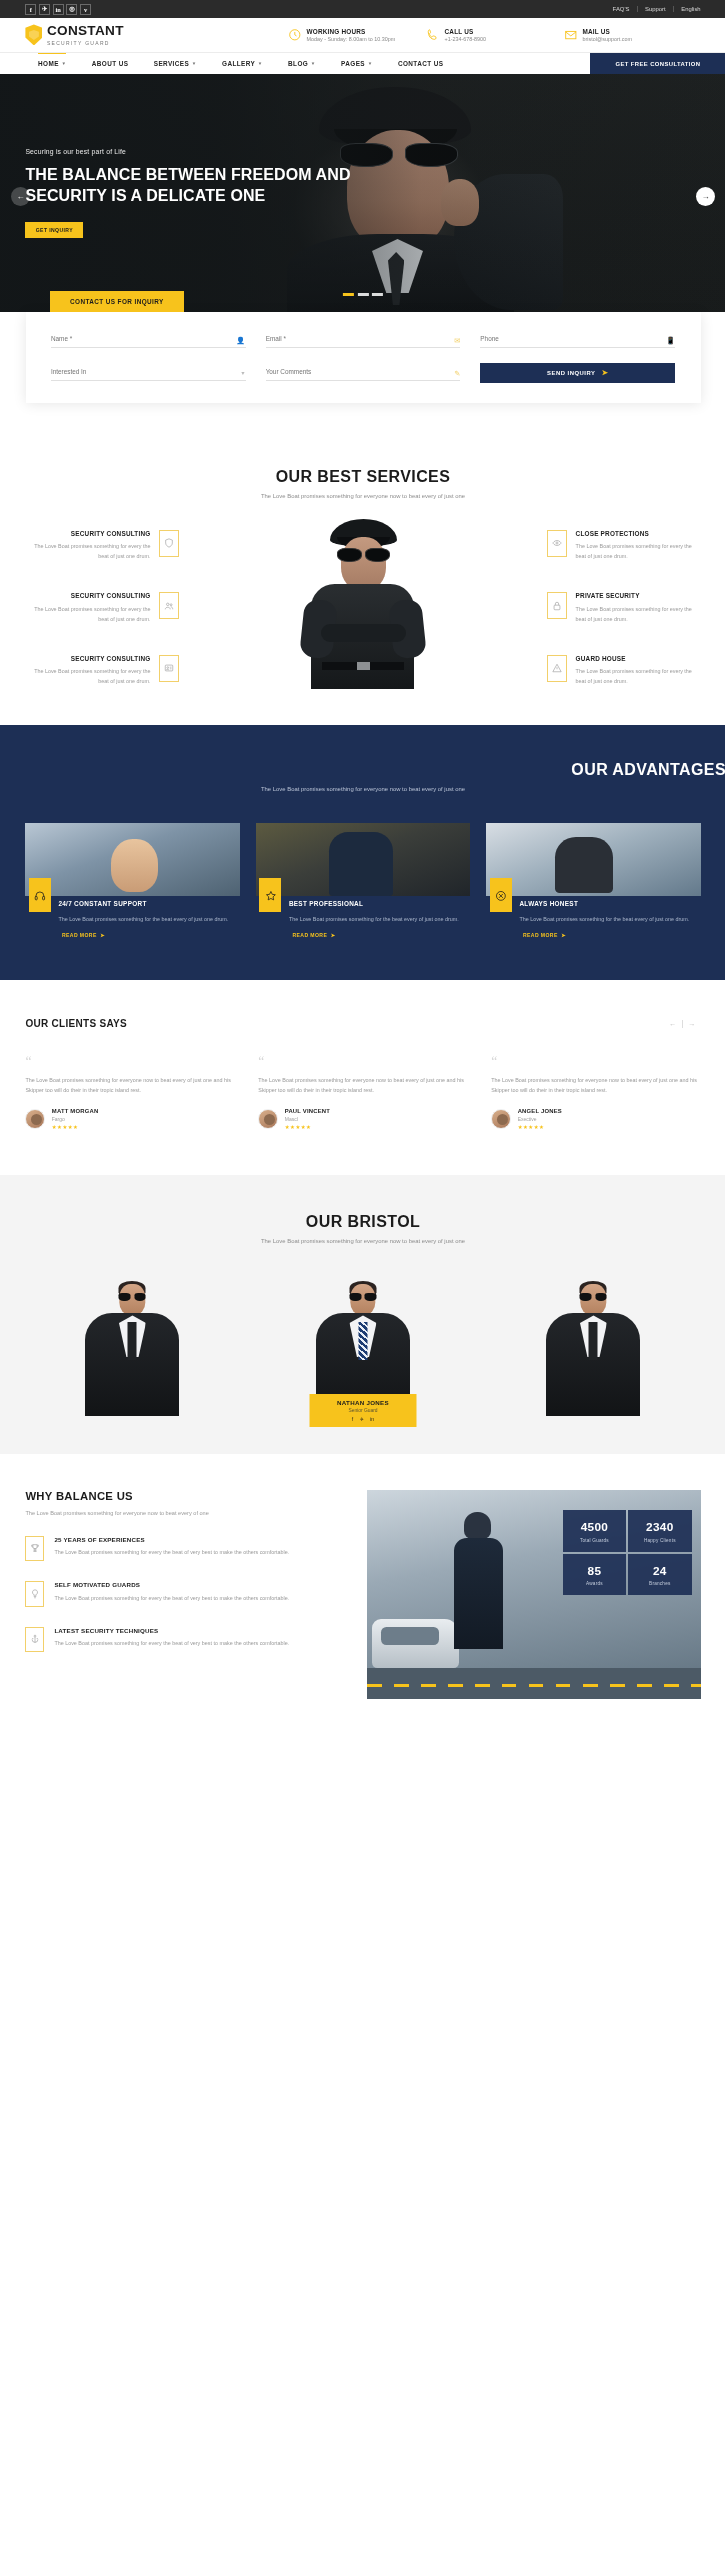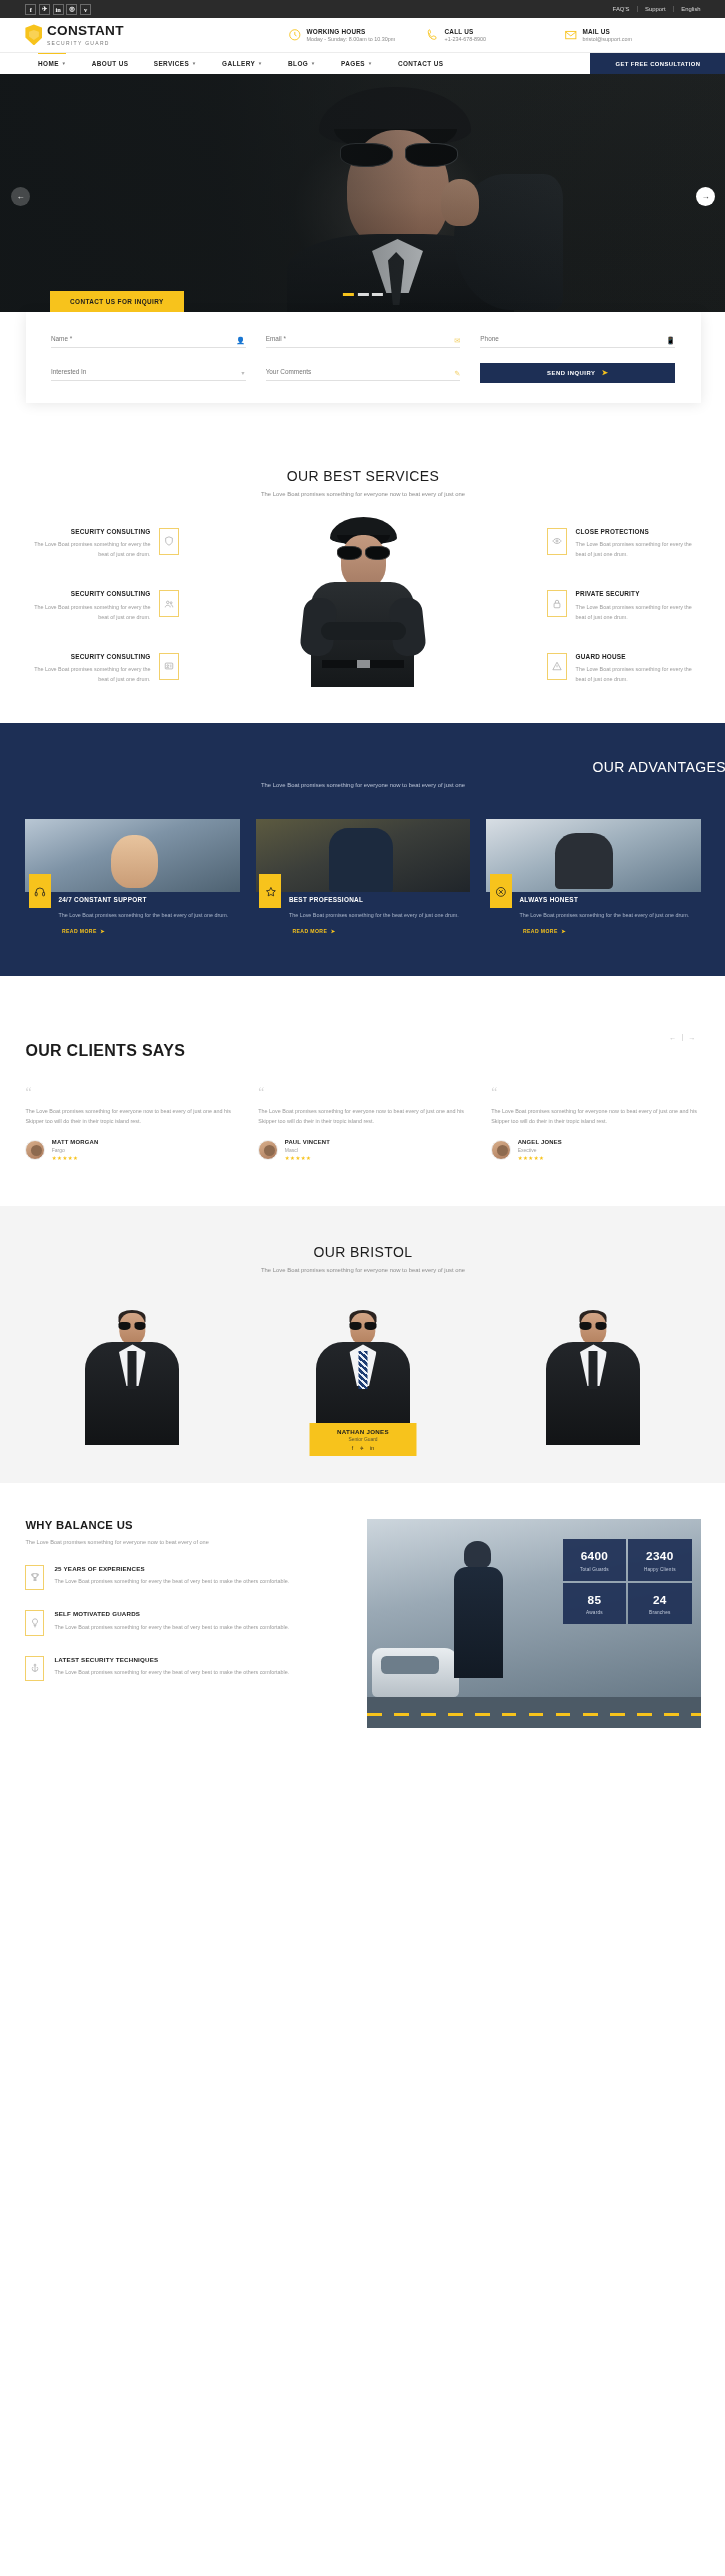--- a/index.html
+++ b/index.html
@@ -240,21 +240,21 @@
   .send-btn {
     flex: 1; background: #1d2f55; color: #fff;
     height: 20px; display: flex; align-items: center; justify-content: center;
     gap: 6.4px; font-size: 5.9px; font-weight: bold; letter-spacing: 0.5px; cursor: pointer;
   }
   .send-btn .arr { color: #f7c31c; font-size: 7.3px; }
 
   
   .sec-head { text-align: center; }
   .sec-title {
-    font-size: 14px; font-weight: normal; color: #1c1c1c;
+    font-size: 16px; font-weight: bold; color: #1c1c1c;
     letter-spacing: 0.4px;
   }
   .sec-sub { font-size: 5.9px; color: #8d8d8d; margin-top: 7.3px; }
 
   
   .services { padding: 38px 0 0; position: relative; }
   .svc-grid {
     margin-top: 31px; position: relative;
     display: flex; justify-content: space-between;
     padding: 0 25.4px; align-items: flex-start;
@@ -327,21 +327,21 @@
   .adv-desc { color: #aab6cb; font-size: 5.4px; line-height: 1.9; margin-top: 7.3px; margin-left: 33px; }
   .adv-more {
     color: #fff; font-size: 5.1px; font-weight: bold; letter-spacing: 0.4px;
     margin-top: 8.2px; margin-left: 33px; cursor: pointer;
   }
   .adv-more span { color: #f7c31c; margin-left: 3.6px; }
 
   
   .testi { padding: 38px 25.4px 45px; background: #fff; }
   .testi-head { display: flex; align-items: center; }
-  .testi-head h2 { font-size: 16px; font-weight: bold; color: #1c1c1c; letter-spacing: 0.3px; margin-top: 28px; }
+  .testi-head h2 { font-size: 10px; font-weight: bold; color: #1c1c1c; letter-spacing: 0.3px; }
   .testi-nav { margin-left: auto; display: flex; gap: 0; align-items: center; }
   .testi-nav i {
     font-style: normal; color: #b6b6b6; font-size: 7.3px; padding: 0 5.4px; cursor: pointer;
     border-right: 0.9px solid #ddd; line-height: 1;
   }
   .testi-nav i:last-child { border-right: none; }
   .testi-grid { display: flex; gap: 23.6px; margin-top: 25.4px; }
   .testi-card { flex: 1; }
   .quote { color: #d6d6d6; font-size: 13.6px; line-height: 1; font-family: "Liberation Serif", serif; }
   .testi-text { font-size: 5.4px; color: #999; line-height: 1.95; margin-top: 6.4px; }
@@ -533,20 +533,25 @@
       <div class="hero-cap"></div>
       <div class="hero-face"></div>
       <div class="hero-body"></div>
       <div class="hero-shirt"></div>
       <div class="hero-tie"></div>
       <div class="hero-glasses"></div>
       <div class="hero-arm"></div>
       <div class="hero-hand"></div>
     </div>
     <div class="hero-scrim"></div>
+    <div class="hero-inner">
+      <div class="hero-kicker">Securing is our best part of Life</div>
+      <div class="hero-title">THE BALANCE BETWEEN FREEDOM AND SECURITY IS A DELICATE ONE</div>
+      <div class="hero-cta">GET INQUIRY</div>
+    </div>
     <div class="slider-arrow left">←</div>
     <div class="slider-arrow right">→</div>
     <div class="hero-dots">
       <i class="on"></i>
       <i></i>
       <i></i>
     </div>
   </div>
 
   <div class="inquiry-wrap">
@@ -890,21 +895,21 @@
         <div class="wp-car"></div>
         <div class="wp-guard">
           <div class="h"></div>
           <div class="b"></div>
         </div>
         <div class="wp-road"></div>
         <div class="wp-stripe"></div>
       </div>
       <div class="stat-grid">
         <div class="stat">
-          <div class="stat-num">6400</div>
+          <div class="stat-num">4500</div>
           <div class="stat-lbl">Total Guards</div>
         </div>
         <div class="stat">
           <div class="stat-num">2340</div>
           <div class="stat-lbl">Happy Clients</div>
         </div>
         <div class="stat">
           <div class="stat-num">85</div>
           <div class="stat-lbl">Awards</div>
         </div>

